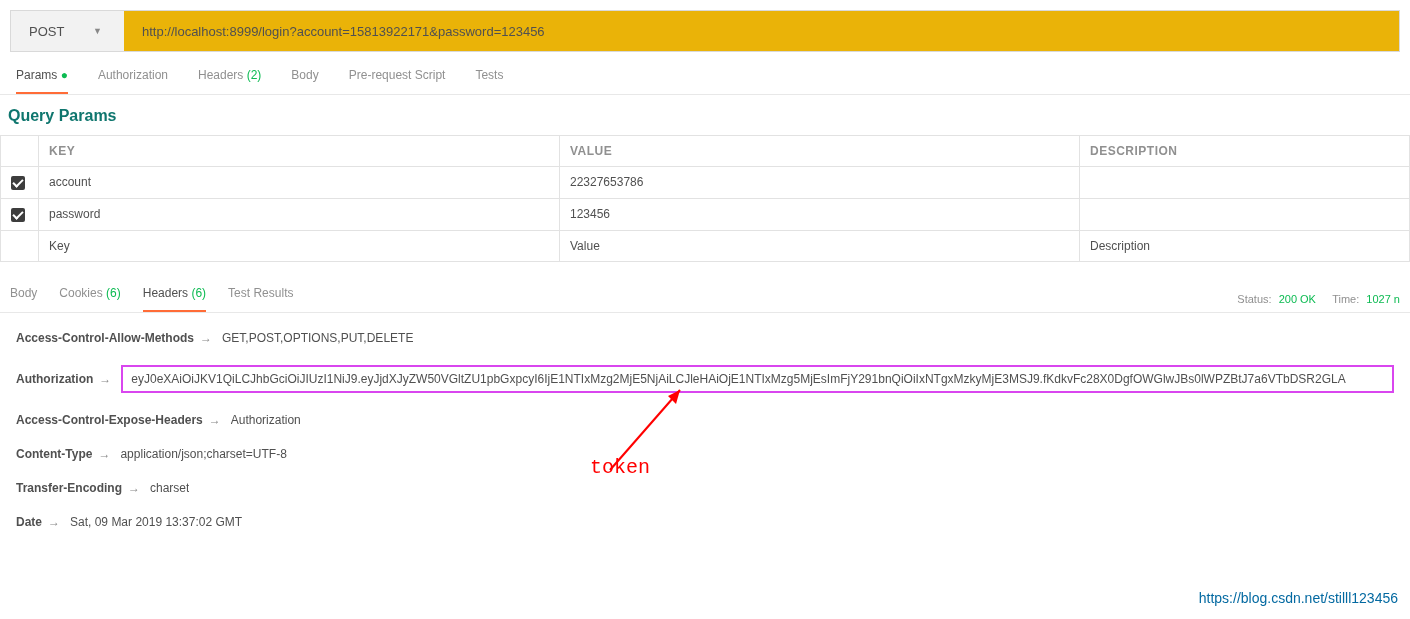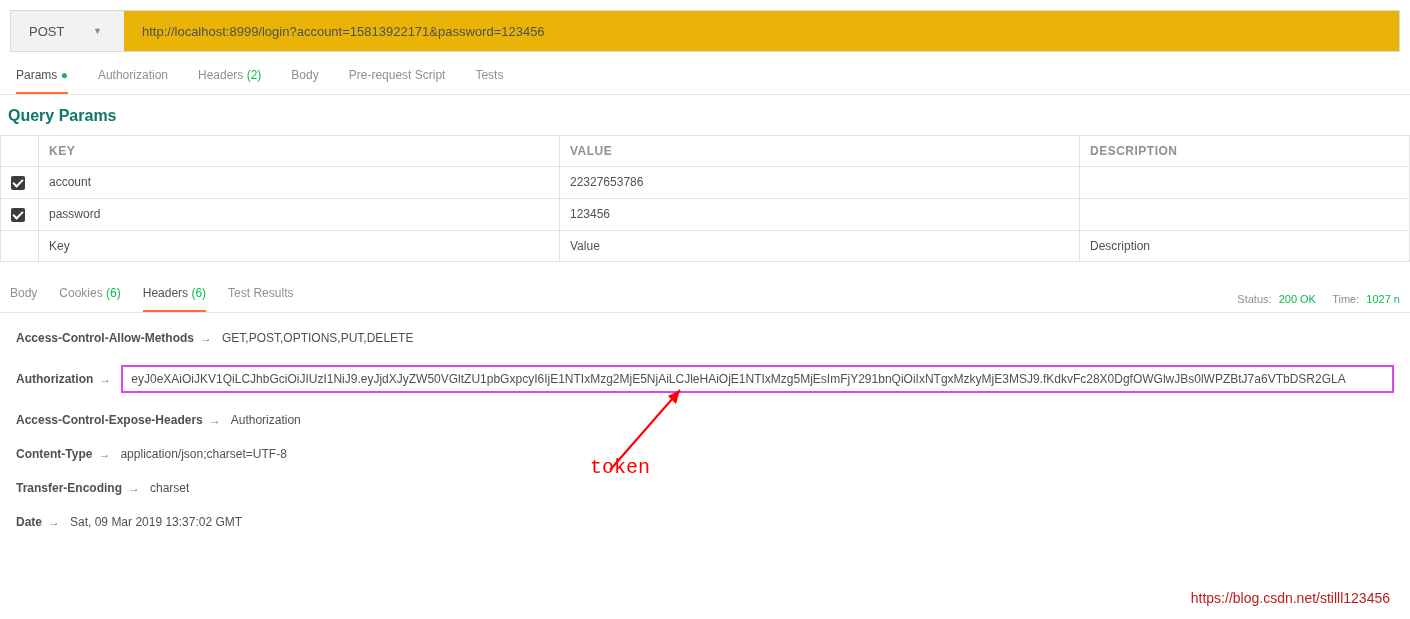--- a/index.html
+++ b/index.html
@@ -114,23 +114,23 @@
 .annot-arrow {
   position: absolute;
   left: 600px;
   top: 380px;
   width: 100px;
   height: 100px;
   pointer-events: none;
 }
 .watermark {
   position: absolute;
-  right: 20px;
+  right: 12px;
   top: 590px;
-  color: #b91c1c;
+  color: #0369a1;
   font-size: 14px;
 }
 </style>
 </head>
 <body>
 
 <div class="request-bar">
   <div class="method">
     <span>POST</span>
     <span class="caret">▼</span>

